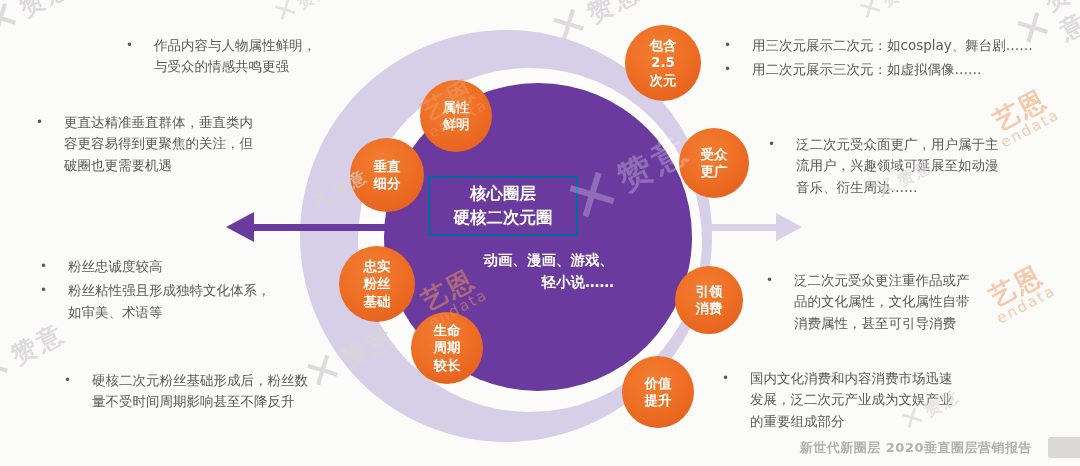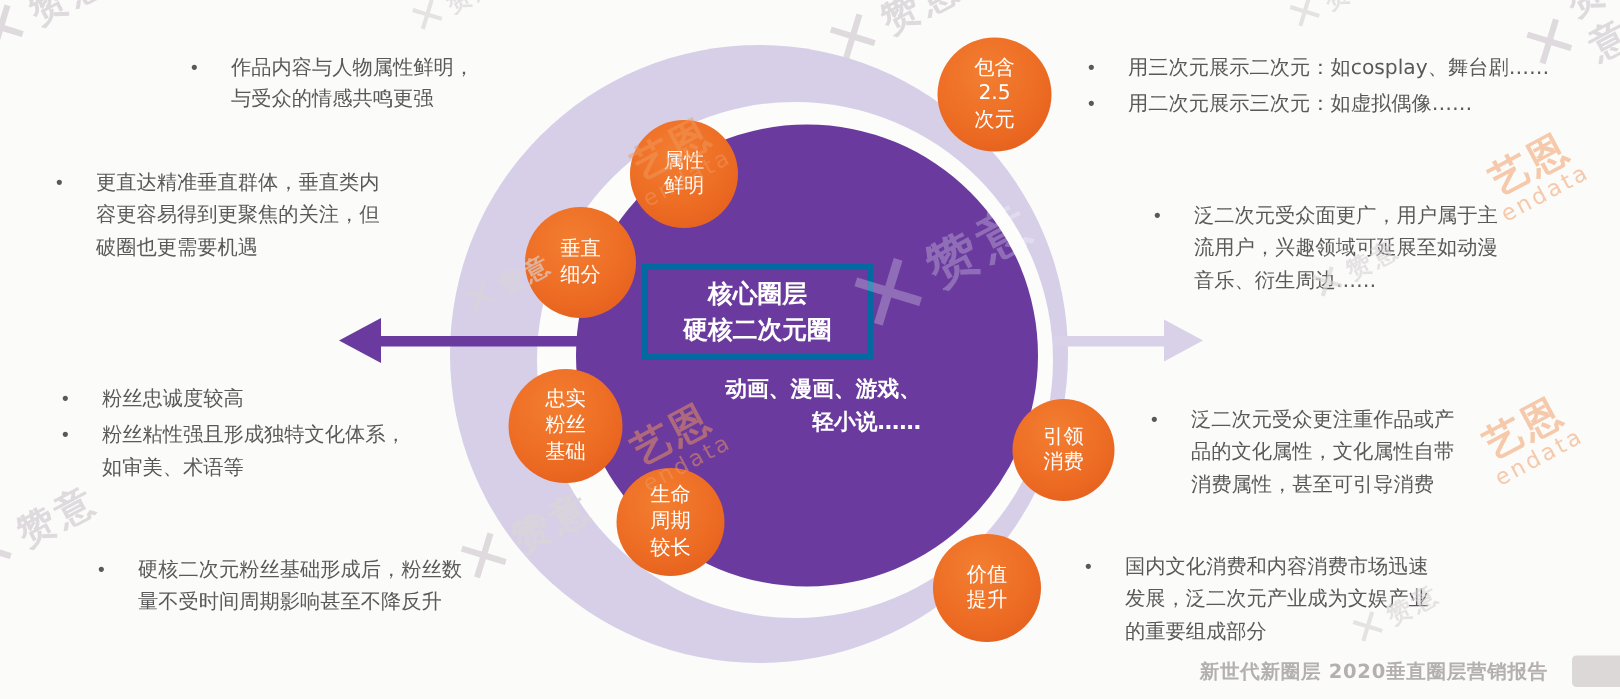--- a/index.html
+++ b/index.html
@@ -7,27 +7,27 @@
   .canvas{position:relative;width:1080px;height:466px;background:#fbfbfa;overflow:hidden;}
   .abs{position:absolute;font-weight:bold;}
   .circle{position:absolute;border-radius:50%;}
   .ring-lavender{left:300px;top:30px;width:412px;height:412px;background:#d7cfe8;}
   .ring-white{left:358px;top:68px;width:344px;height:344px;background:#fcfcfb;}
   .core-purple{left:384px;top:83px;width:308px;height:308px;background:#6a3a9e;}
 
   .outer-label{left:428px;top:8px;width:146px;height:44px;background:#fefefe;
     border:2px solid #7030a0;color:#7030a0;font-weight:bold;font-size:15px;line-height:1.38;
     display:flex;align-items:center;justify-content:center;text-align:center;white-space:pre-line;}
-  .core-box{left:428px;top:176px;width:146px;height:56px;border:4px solid #0369a1;color:#fff;
+  .core-box{left:428px;top:176px;width:146px;height:56px;border:2px solid #0369a1;color:#fff;
     font-weight:bold;font-size:16.5px;line-height:1.45;display:flex;align-items:center;
     justify-content:center;text-align:center;white-space:pre-line;}
   .core-sub{left:408px;top:249px;width:206px;color:#fff;font-weight:bold;font-size:14.5px;
     line-height:1.55;text-align:right;white-space:pre-line;}
 
-  .badge{position:absolute;border-radius:50%;color:#fff;font-weight:normal;font-size:13.5px;
+  .badge{position:absolute;border-radius:50%;color:#fff;font-weight:bold;font-size:13.5px;
     line-height:1.28;display:flex;align-items:center;justify-content:center;text-align:center;
     white-space:pre-line;background:radial-gradient(circle at 42% 32%,#f27e31 0%,#ed6c23 55%,#e05a1c 100%);}
 
   .shaft{position:absolute;}
   .arrow-shaft-left{left:250px;top:224px;width:136px;height:7px;background:#6a3a9e;}
   .arrow-head-left{left:226px;top:212px;width:0;height:0;border-right:28px solid #6a3a9e;
     border-top:15px solid transparent;border-bottom:15px solid transparent;}
   .arrow-shaft-right{left:702px;top:224px;width:76px;height:7px;background:#d9d1e8;}
   .arrow-head-right{left:776px;top:213px;width:0;height:0;border-left:26px solid #d9d1e8;
     border-top:14px solid transparent;border-bottom:14px solid transparent;}
@@ -79,20 +79,22 @@
   <div class="badge" style="left:339px;top:246px;width:76px;height:76px">忠实
 粉丝
 基础</div>
   <div class="badge" style="left:411px;top:312px;width:72px;height:72px">生命
 周期
 较长</div>
 
   <div class="badge" style="left:625px;top:25px;width:76px;height:76px">包含
 2.5
 次元</div>
+  <div class="badge" style="left:679px;top:128px;width:70px;height:70px">受众
+更广</div>
   <div class="badge" style="left:675px;top:266px;width:68px;height:68px">引领
 消费</div>
   <div class="badge" style="left:622px;top:356px;width:72px;height:72px">价值
 提升</div>
 
   <div class="note-block" style="left:126px;top:35px;width:250px">
     <div class="note-item">
       <span class="bullet">•</span>
       <span class="note-text">作品内容与人物属性鲜明，
 与受众的情感共鸣更强</span>

